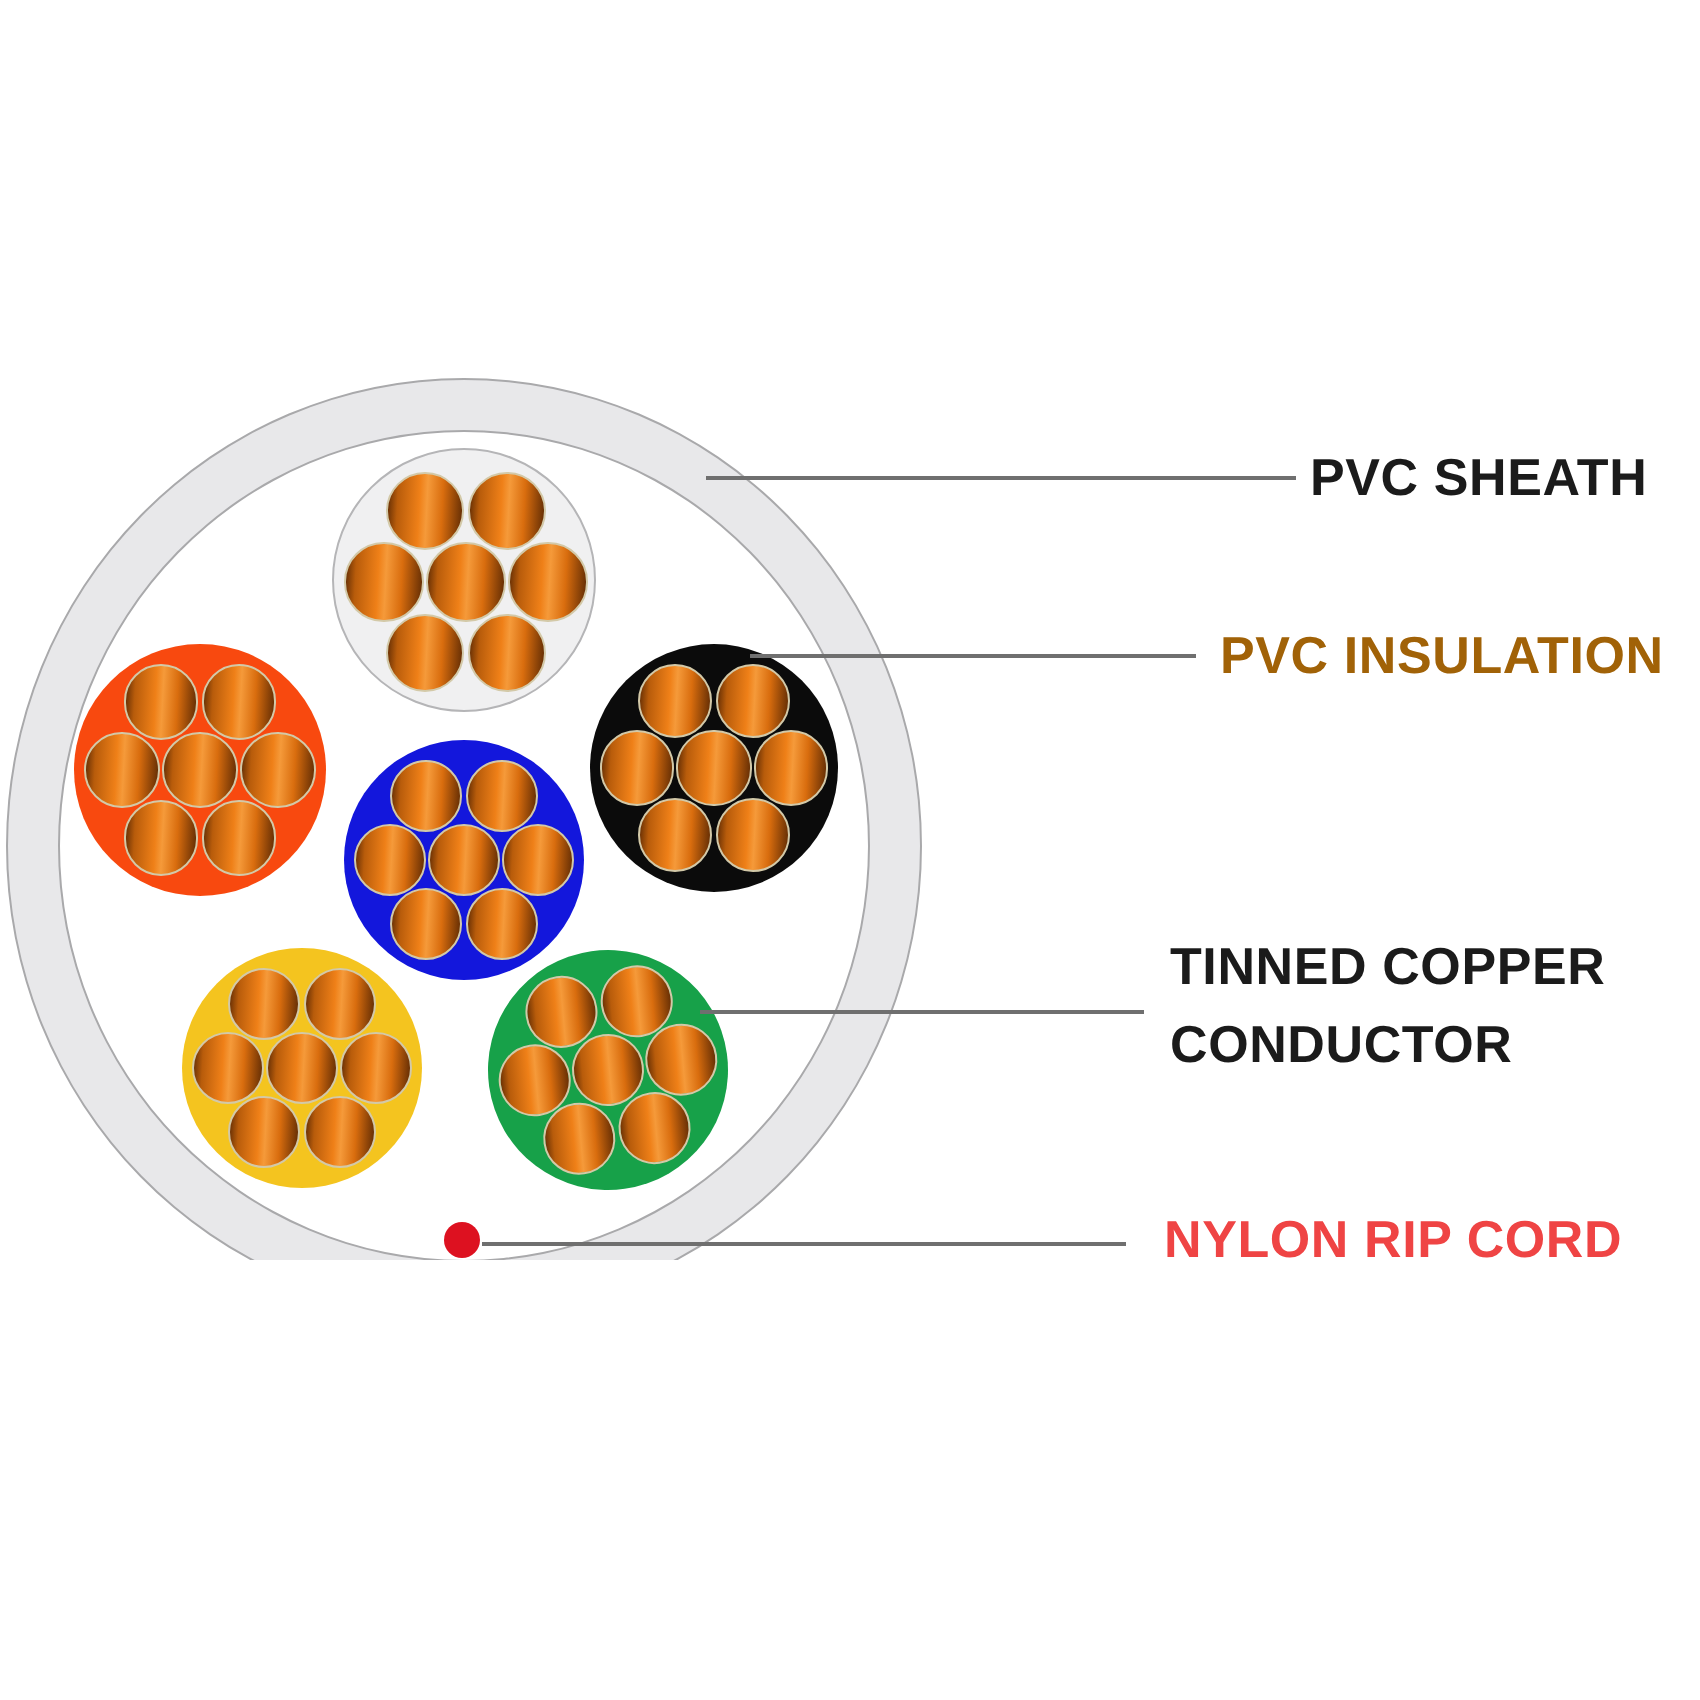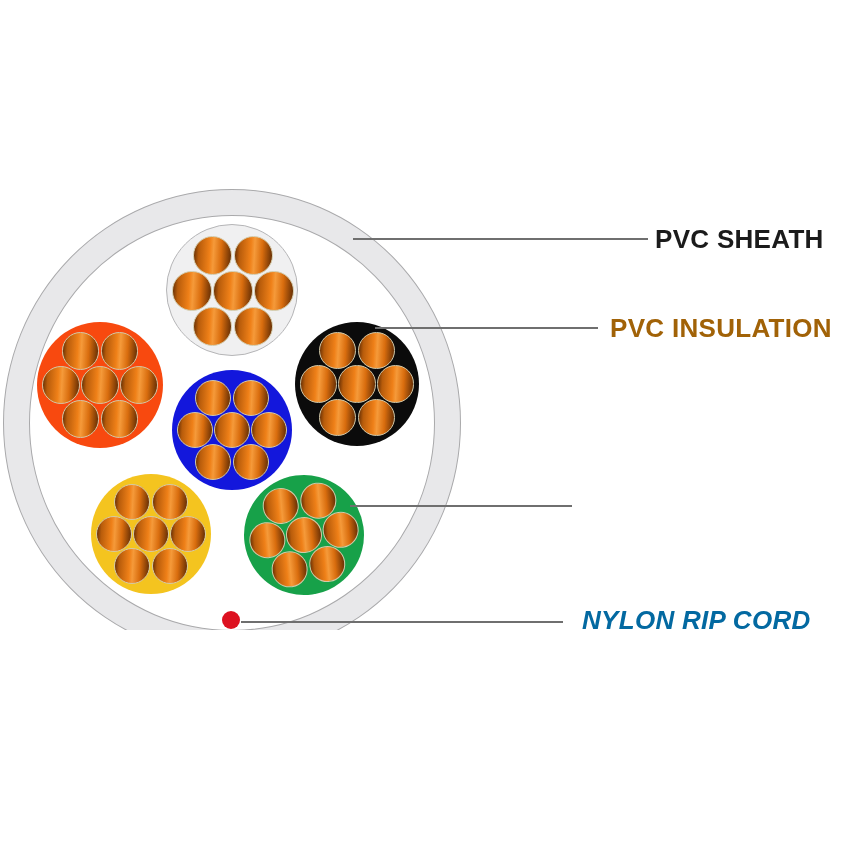--- a/index.html
+++ b/index.html
@@ -108,24 +108,26 @@
     <div class="leader" style="left: 375px; top: 327px; width: 223px; background: rgb(111, 111, 111);"></div>
     <div class="label-text" style="left: 610px; top: 328px; color: #a16207;">
       <span class="label-line">PVC INSULATION</span>
 
     </div>
   </div>
 
   <div class="label-row">
     <div class="leader" style="left: 350px; top: 505px; width: 222px; background: rgb(111, 111, 111);"></div>
     <div class="label-text" style="left: 585px; top: 503px; color: rgb(27, 27, 27);">
+      <span class="label-line">TINNED COPPER</span>
+      <span class="label-line">CONDUCTOR</span>
     </div>
   </div>
 
   <div class="label-row">
     <div class="leader" style="left: 241px; top: 621px; width: 322px; background: rgb(111, 111, 111);"></div>
-    <div class="label-text" style="left: 582px; top: 620px; color: #0369a1; font-style: italic;">
+    <div class="label-text" style="left: 582px; top: 620px; color: #ef4444;">
       <span class="label-line">NYLON RIP CORD</span>
 
     </div>
   </div>
 
 </div>
 
 </body></html>

